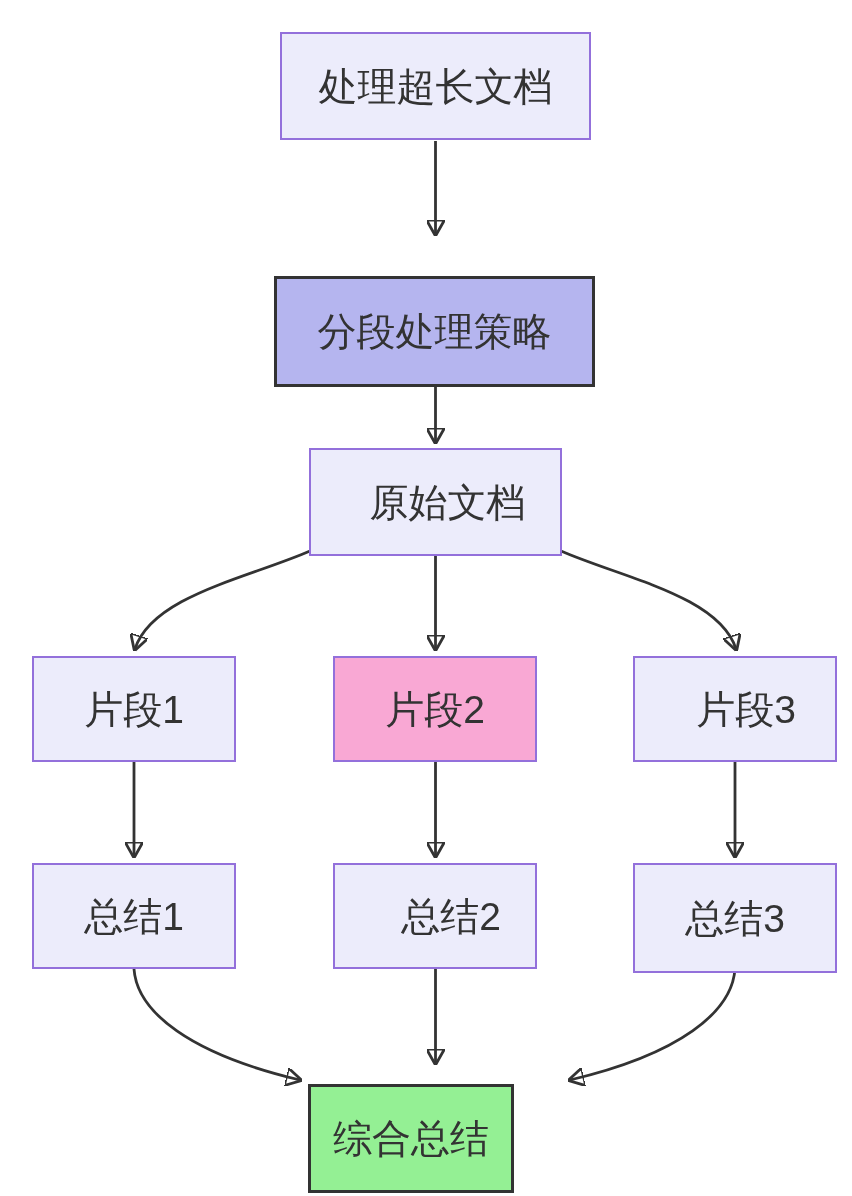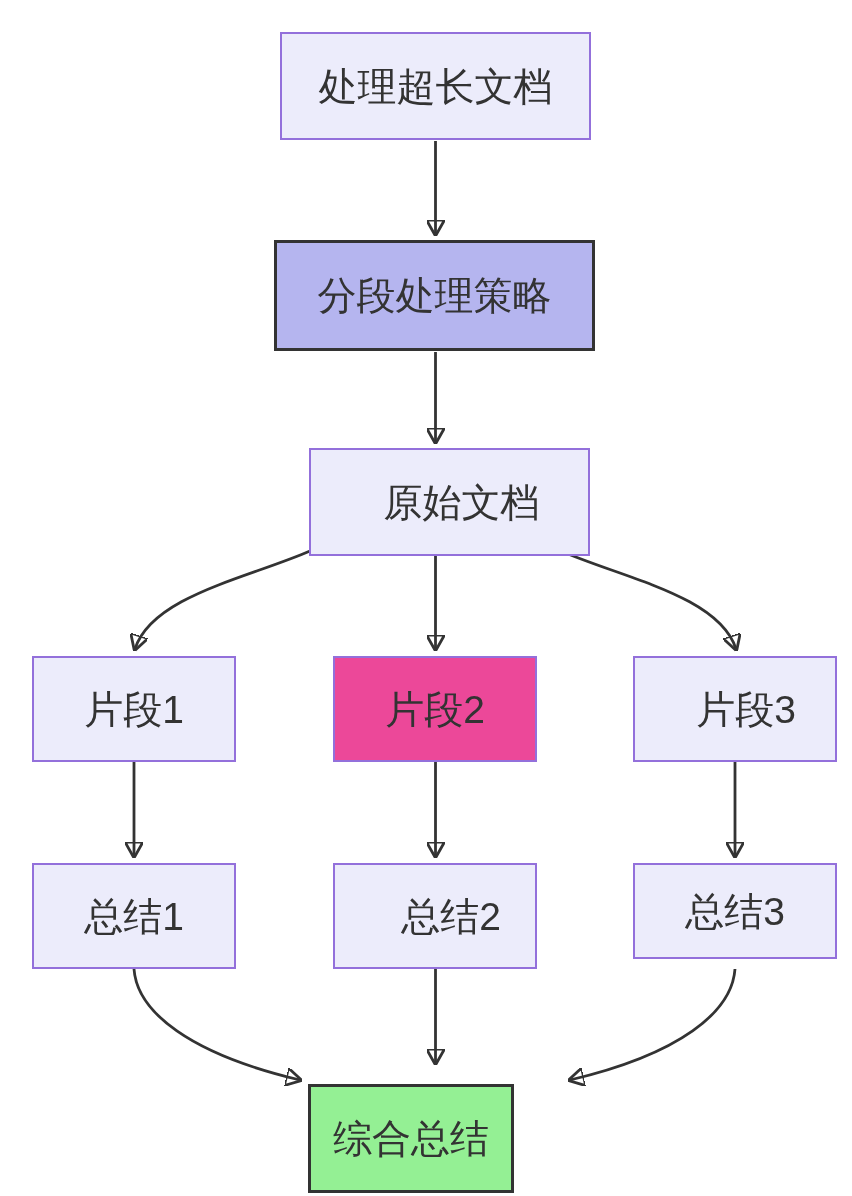--- a/index.html
+++ b/index.html
@@ -41,27 +41,27 @@
     white-space: nowrap;
     text-align: center;
   }
   .node.thick {
     border-width: 3.5px;
     border-color: #333333;
   }
   
   #n-task     { left: 280px; top: 32px;   width: 311px; height: 108px; }
   #n-strategy { left: 274px; top: 240px;  width: 321px; height: 111px; }
-  #n-doc      { left: 309px; top: 448px;  width: 281px; height: 108px; padding-left: 24px; }
+  #n-doc      { left: 309px; top: 448px;  width: 253px; height: 108px; padding-left: 24px; }
   #n-chunk1   { left: 32px;  top: 656px;  width: 204px; height: 106px; }
   #n-chunk2   { left: 333px; top: 656px;  width: 204px; height: 106px; }
   #n-chunk3   { left: 633px; top: 656px;  width: 204px; height: 106px; }
   #n-summary1 { left: 32px;  top: 863px;  width: 204px; height: 106px; }
   #n-summary2 { left: 333px; top: 863px;  width: 204px; height: 106px; padding-left: 32px; }
-  #n-summary3 { left: 633px; top: 863px;  width: 204px; height: 96px; }
+  #n-summary3 { left: 633px; top: 863px;  width: 204px; height: 110px; }
   #n-final    { left: 308px; top: 1084px; width: 206px; height: 109px; }
 </style>
 </head>
 <body>
 
 <div class="stage">
 
   <svg class="edges" width="852" height="1196" viewBox="0 0 852 1196" xmlns="http://www.w3.org/2000/svg">
     <defs>
       <marker id="arrow" markerUnits="userSpaceOnUse" markerWidth="16" markerHeight="18" refX="14" refY="9" orient="auto">
@@ -78,33 +78,33 @@
     <path d="M735,762 L735,856" marker-end="url(#arrow)"></path>
     <path d="M134,969 C137,1012 190,1054 300,1080" marker-end="url(#arrow)"></path>
     <path d="M435.5,969 L435.5,1063" marker-end="url(#arrow)"></path>
     <path d="M735,969 C732,1012 680,1054 570,1080" marker-end="url(#arrow)"></path>
   </svg>
 
   <div class="node" id="n-task" style="background: rgb(236, 236, 251); border-color: rgb(147, 112, 219);">
     <span>处理超长文档</span>
   </div>
 
-  <div class="node thick" id="n-strategy" style="background: rgb(181, 181, 239); border-color: rgb(51, 51, 51);">
+  <div class="node thick" id="n-strategy" style="background: rgb(181, 181, 239); border-color: rgb(51, 51, 51); margin-top: 36px;">
     <span>分段处理策略</span>
   </div>
 
   <div class="node" id="n-doc" style="background: rgb(236, 236, 251); border-color: rgb(147, 112, 219);">
     <span>原始文档</span>
   </div>
 
   <div class="node" id="n-chunk1" style="background: rgb(236, 236, 251); border-color: rgb(147, 112, 219);">
     <span>片段1</span>
   </div>
 
-  <div class="node" id="n-chunk2" style="background: #ec4899; border-color: rgb(147, 112, 219);">
+  <div class="node" id="n-chunk2" style="background: #f9a8d4; border-color: rgb(147, 112, 219);">
     <span>片段2</span>
   </div>
 
   <div class="node" id="n-chunk3" style="background: rgb(236, 236, 251); border-color: rgb(147, 112, 219); padding-left: 22px;">
     <span>片段3</span>
   </div>
 
   <div class="node" id="n-summary1" style="background: rgb(236, 236, 251); border-color: rgb(147, 112, 219);">
     <span>总结1</span>
   </div>

